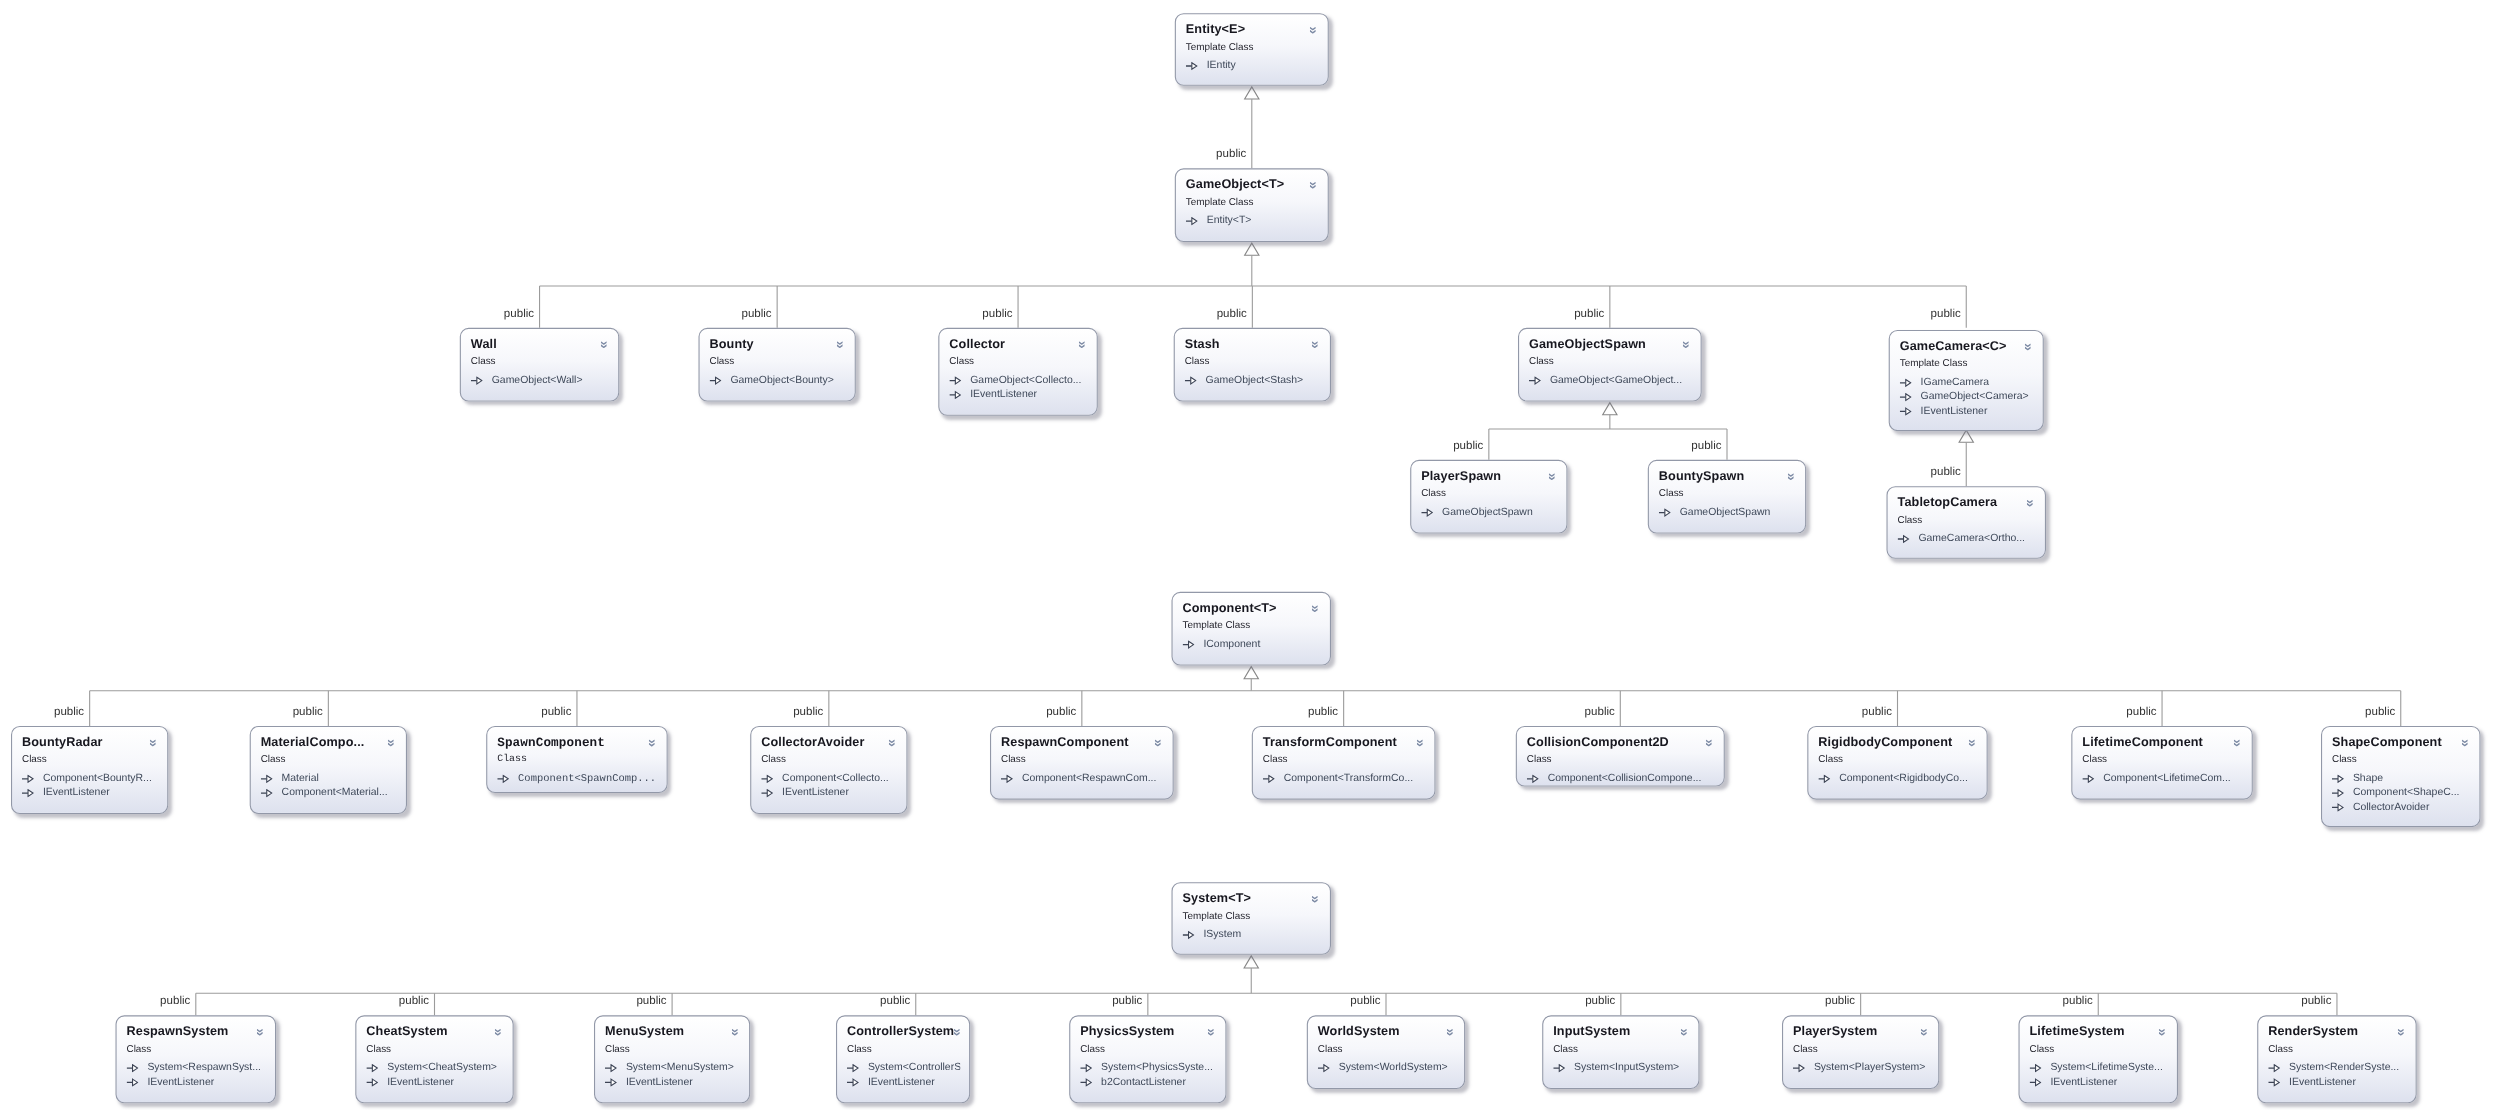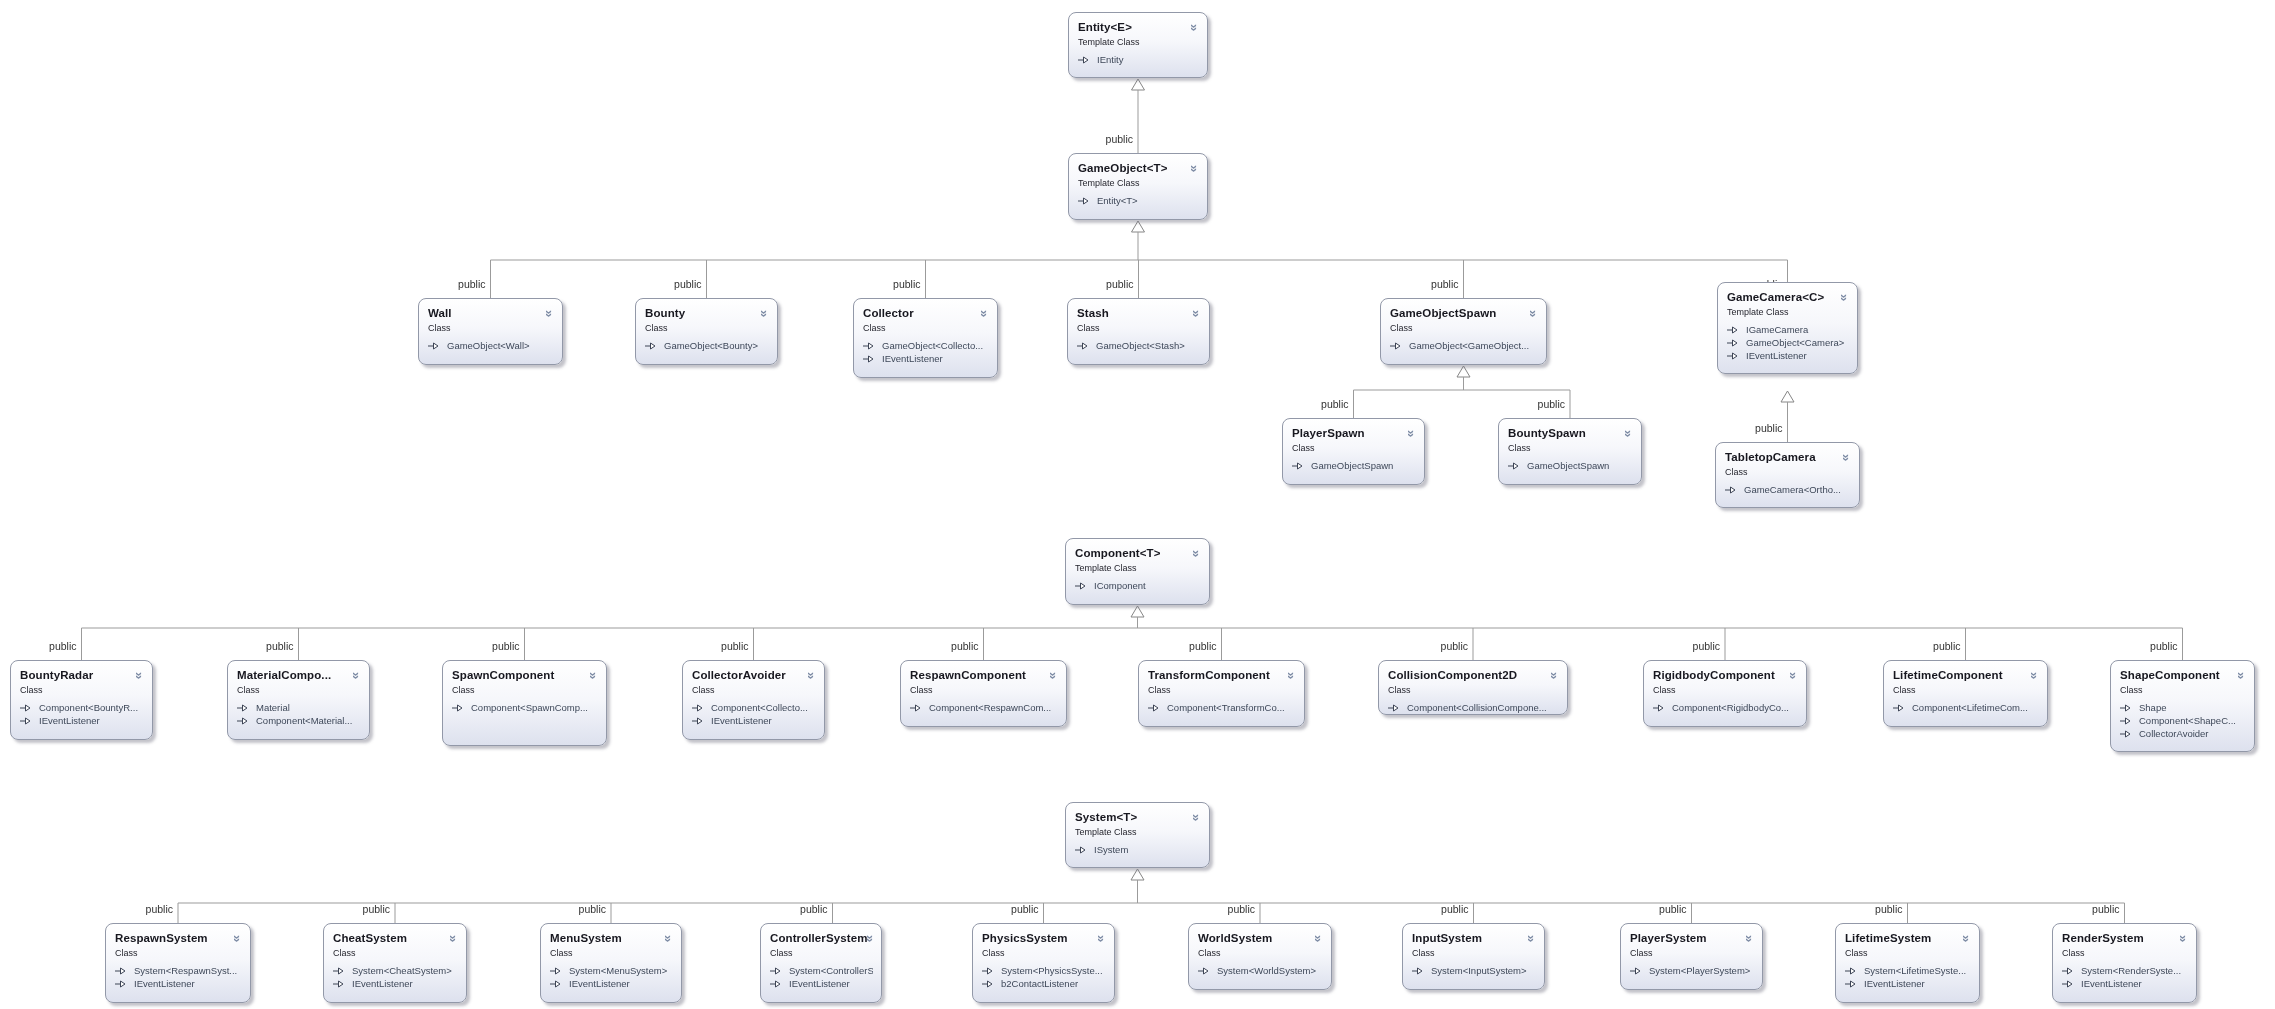--- a/index.html
+++ b/index.html
@@ -231,21 +231,21 @@
     <div class="node-bases">
           <div class="base-line">
             <svg class="inherit-icon" width="11" height="8" viewBox="0 0 11 8">
               <line x1="0" y1="4" x2="5.5" y2="4"></line>
               <path d="M5.5 1 L10 4 L5.5 7 Z"></path>
             </svg>
             <span>GameObject&lt;GameObject...</span>
           </div>
         </div>
   </div>
-      <div class="node" style="left: 1717px; top: 282px; width: 141px; height: 92px;">
+      <div class="node" style="left: 1717px; top: 300px; width: 141px; height: 92px;">
     <div class="node-header">
       <span class="node-title">GameCamera&lt;C&gt;</span>
       <span class="chevron">»</span>
     </div>
     <div class="node-kind">Template Class</div>
     <div class="node-bases">
           <div class="base-line">
             <svg class="inherit-icon" width="11" height="8" viewBox="0 0 11 8">
               <line x1="0" y1="4" x2="5.5" y2="4"></line>
               <path d="M5.5 1 L10 4 L5.5 7 Z"></path>
@@ -371,21 +371,21 @@
           </div>
           <div class="base-line">
             <svg class="inherit-icon" width="11" height="8" viewBox="0 0 11 8">
               <line x1="0" y1="4" x2="5.5" y2="4"></line>
               <path d="M5.5 1 L10 4 L5.5 7 Z"></path>
             </svg>
             <span>Component&lt;Material...</span>
           </div>
         </div>
   </div>
-      <div class="node" style="left: 442px; top: 660px; width: 165px; height: 86px;">
+      <div class="node" style="left: 442px; top: 660px; width: 165px; height: 61px; font-family: Liberation Mono, monospace;">
     <div class="node-header">
       <span class="node-title">SpawnComponent</span>
       <span class="chevron">»</span>
     </div>
     <div class="node-kind">Class</div>
     <div class="node-bases">
           <div class="base-line">
             <svg class="inherit-icon" width="11" height="8" viewBox="0 0 11 8">
               <line x1="0" y1="4" x2="5.5" y2="4"></line>
               <path d="M5.5 1 L10 4 L5.5 7 Z"></path>

